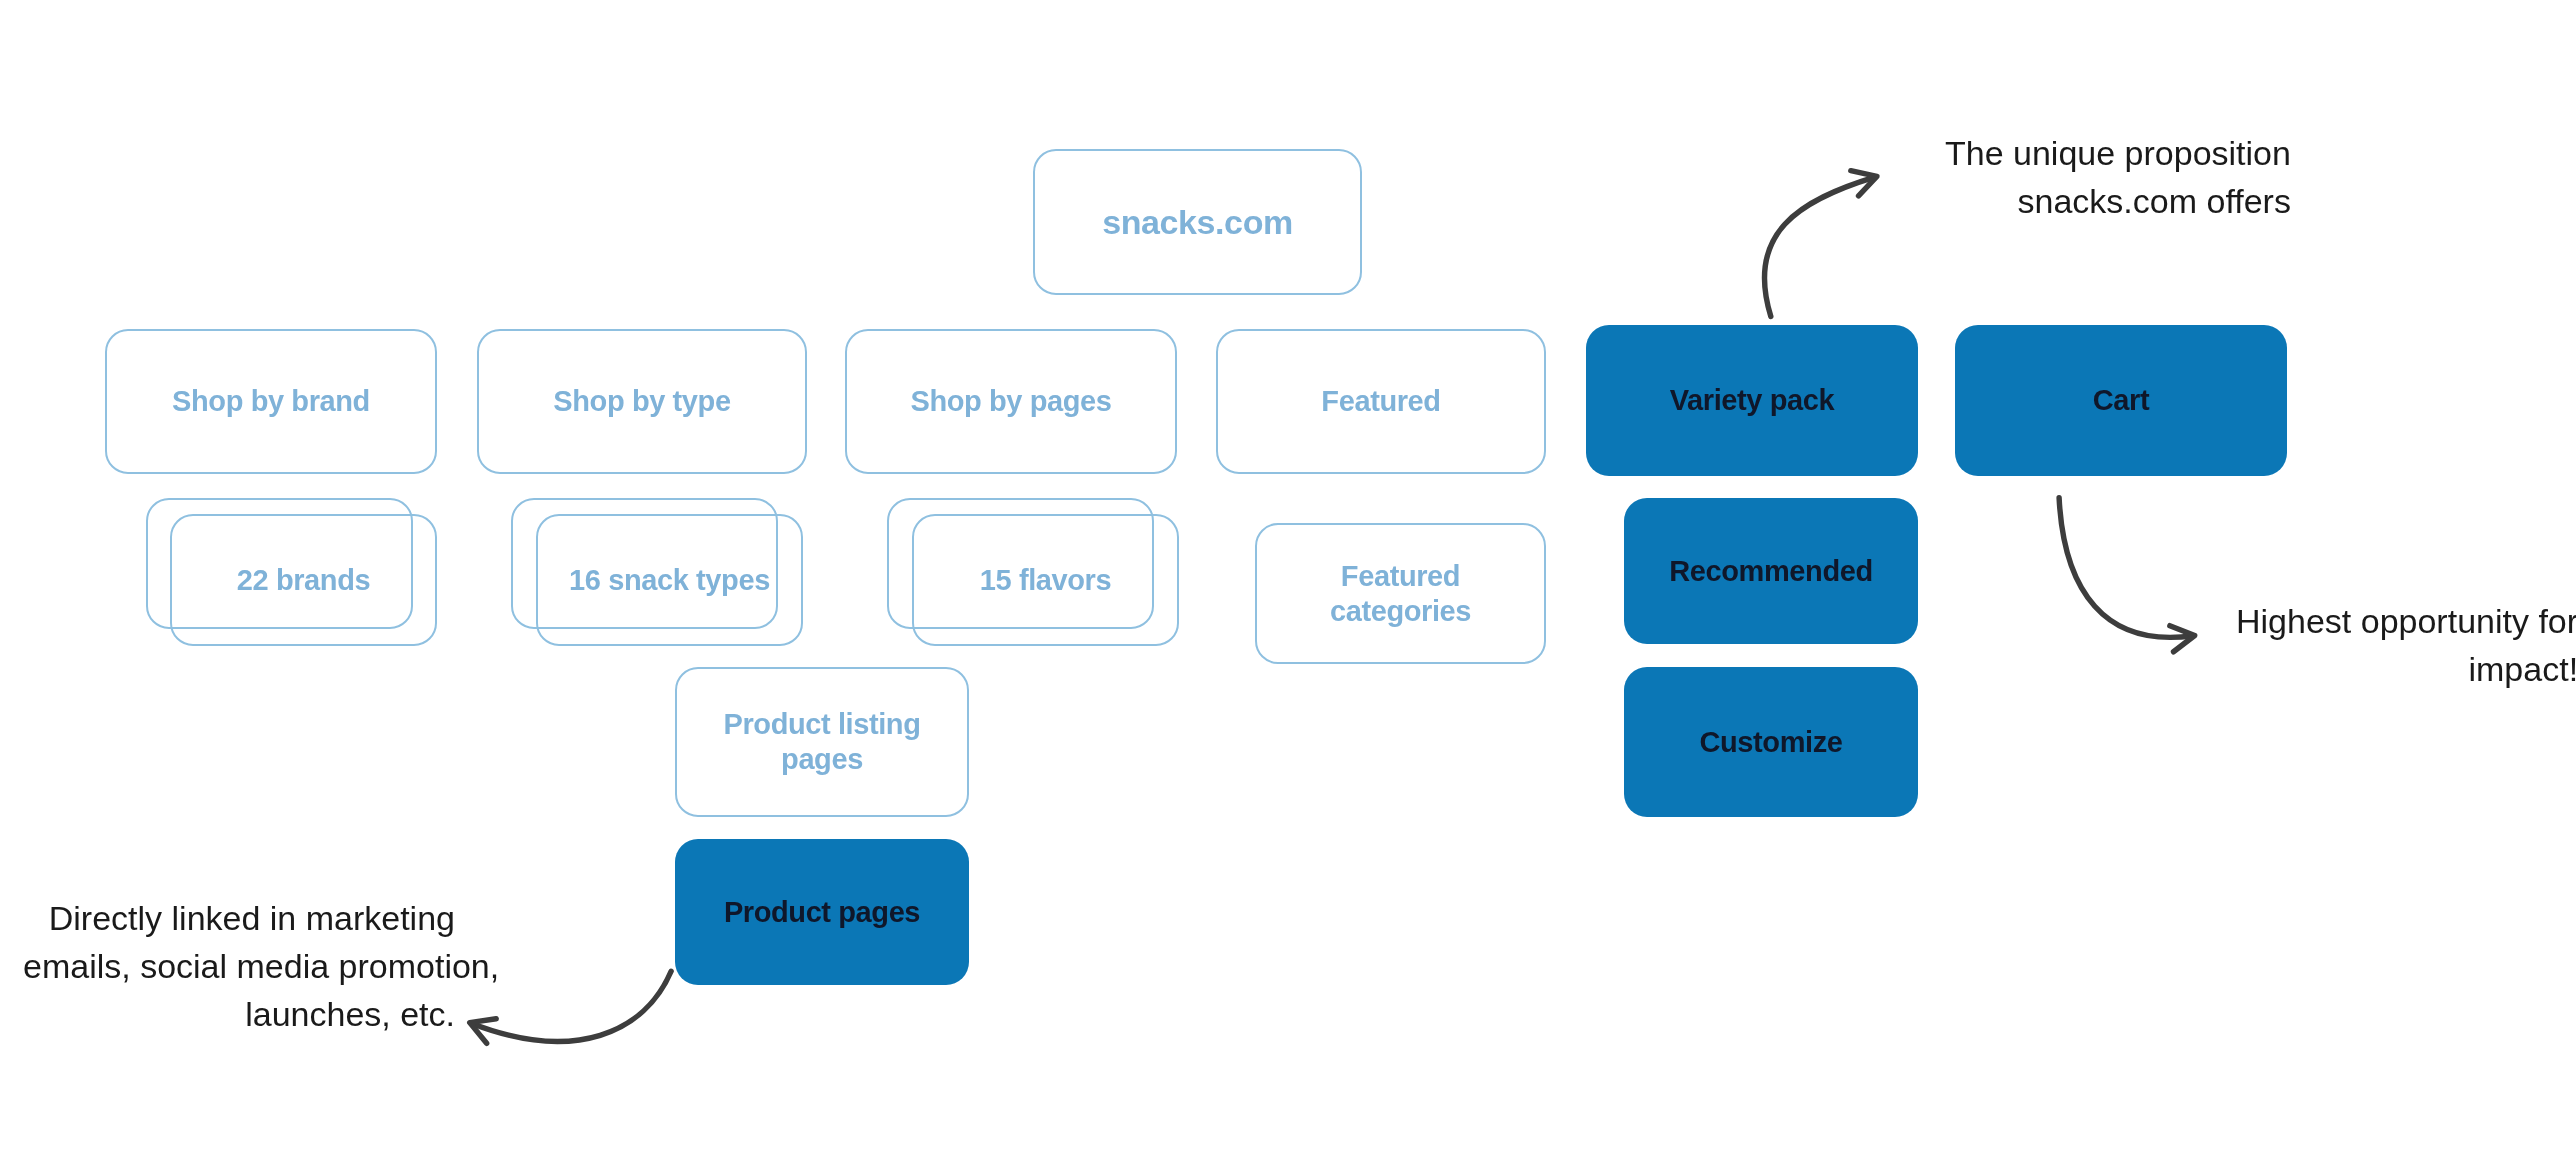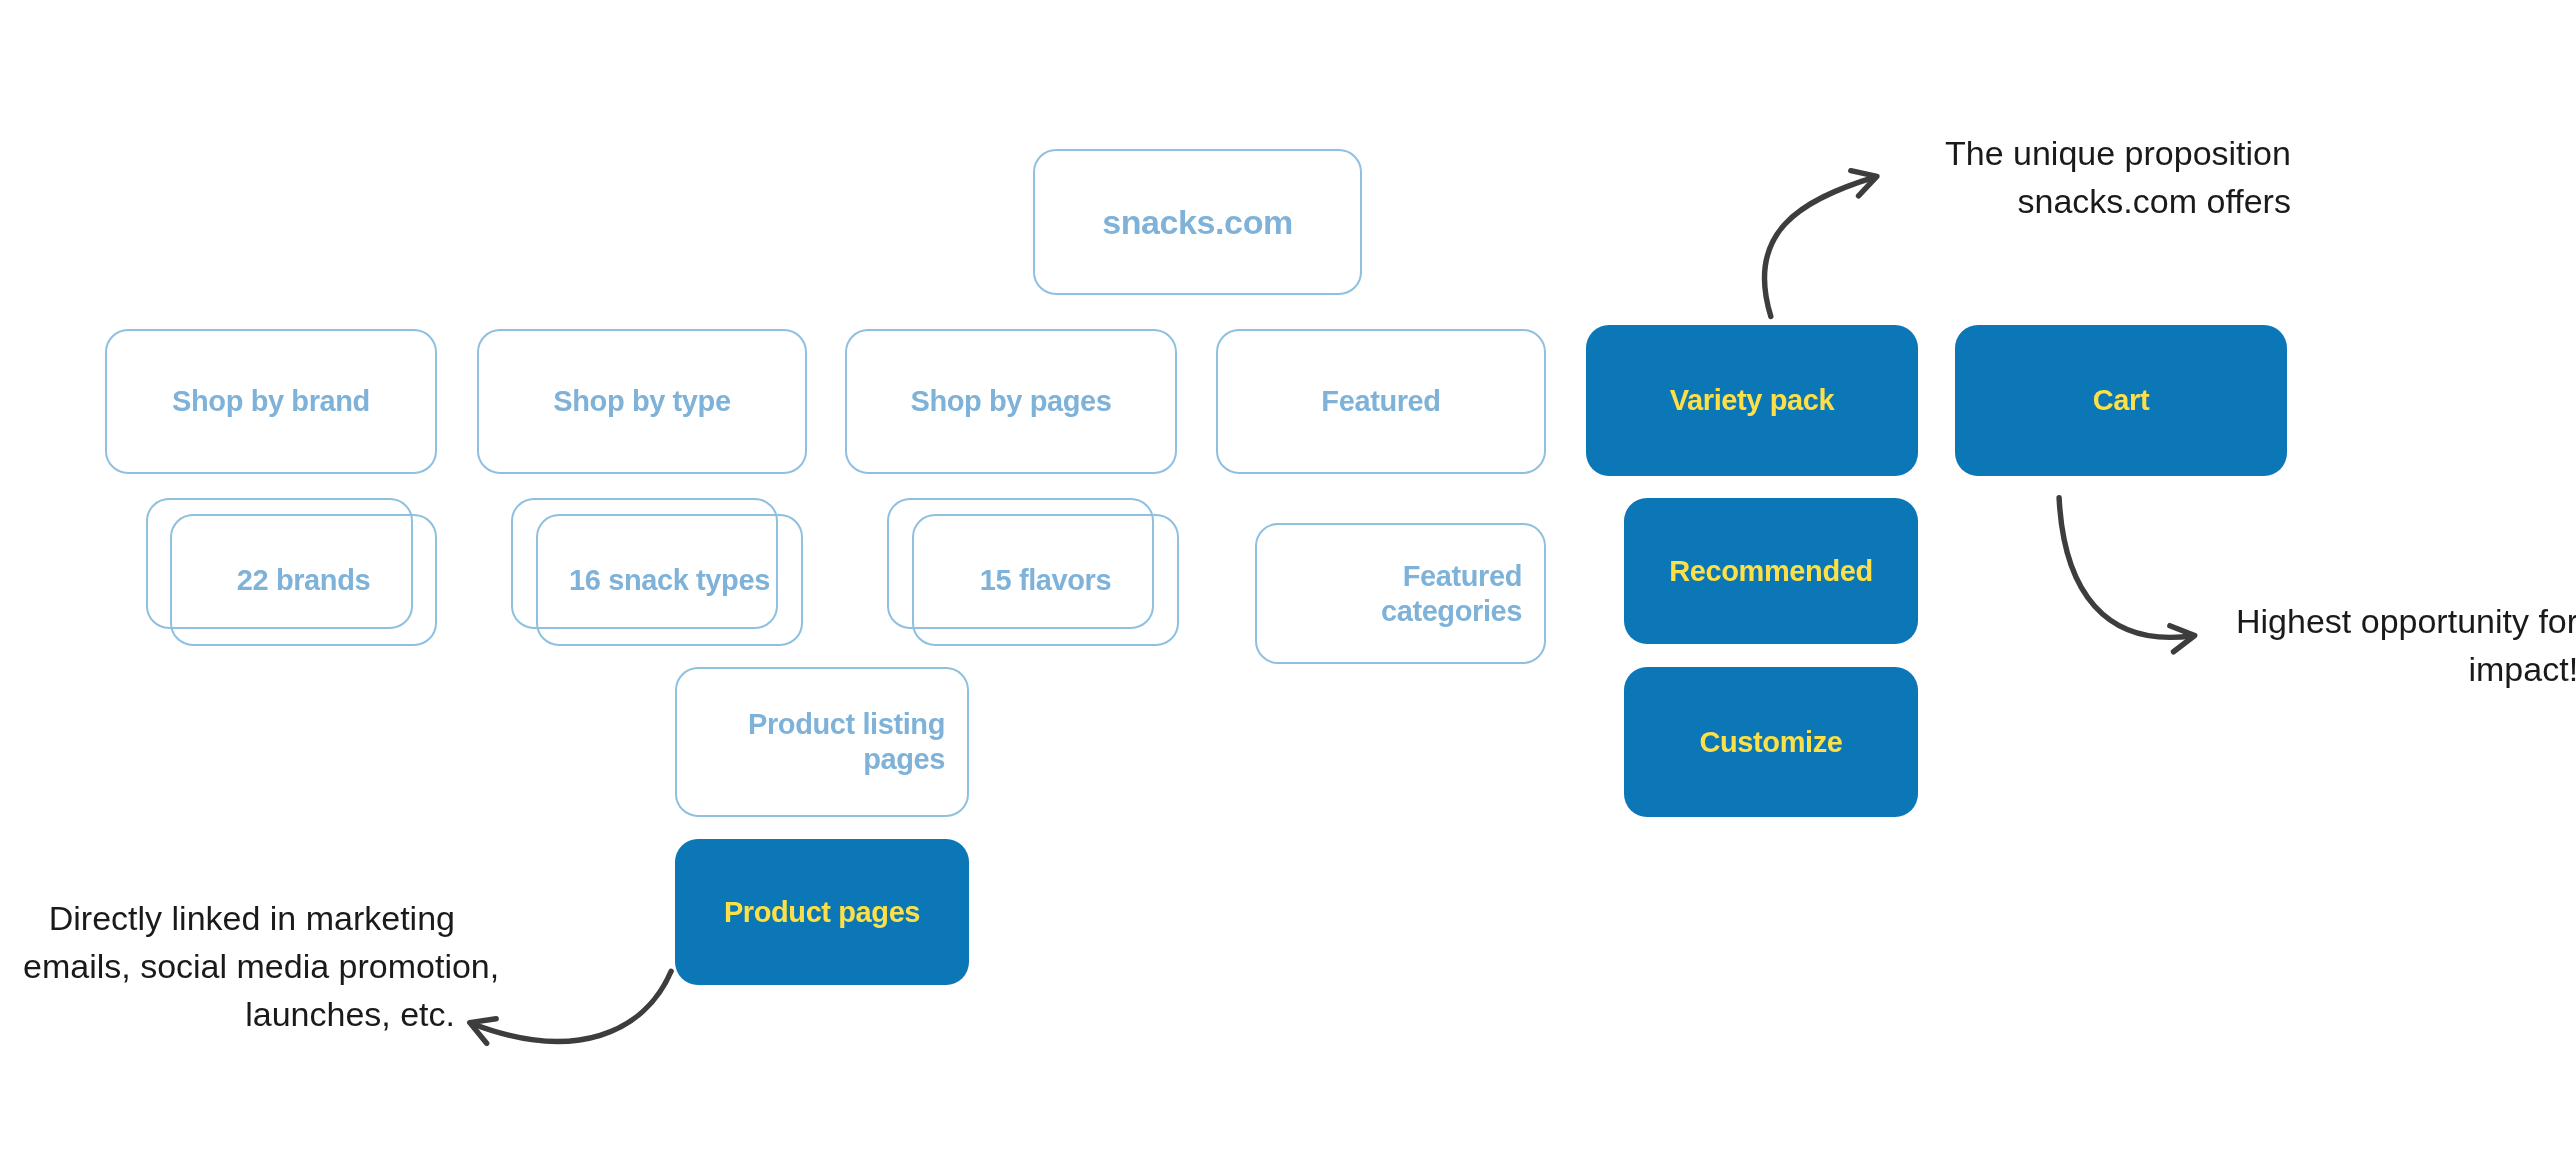--- a/index.html
+++ b/index.html
@@ -10,21 +10,21 @@
     background: #ffffff;
     overflow: hidden;
     font-family: "Liberation Sans", sans-serif;
   }
   .box {
     position: absolute;
     box-sizing: border-box;
     display: flex;
     align-items: center;
     justify-content: center;
-    text-align: right;
+    text-align: center;
     border-radius: 23px;
     padding: 5px 22px;
   }
   .outlined {
     border: 2.3px solid #8fc0e0;
     background: #ffffff;
   }
   .ghost {
     border: 2.3px solid #8fc0e0;
     background: transparent;
@@ -33,21 +33,21 @@
     background: #0b77b6;
   }
   .lbl {
     font-weight: 700;
     font-size: 29px;
     letter-spacing: -0.4px;
     line-height: 1.2;
     color: #7fb2d8;
   }
   .snacks-lbl { font-size: 34px; }
-  .filled .lbl { color: #fde047; }
+  .filled .lbl { color: #0f172a; }
   .annotation {
     position: absolute;
     font-size: 34px;
     line-height: 48px;
     color: #1a1a1a;
     font-weight: 400;
   }
   .annotation div { white-space: nowrap; text-align: right; }
   .align-right { text-align: right; }
   .arrows {

